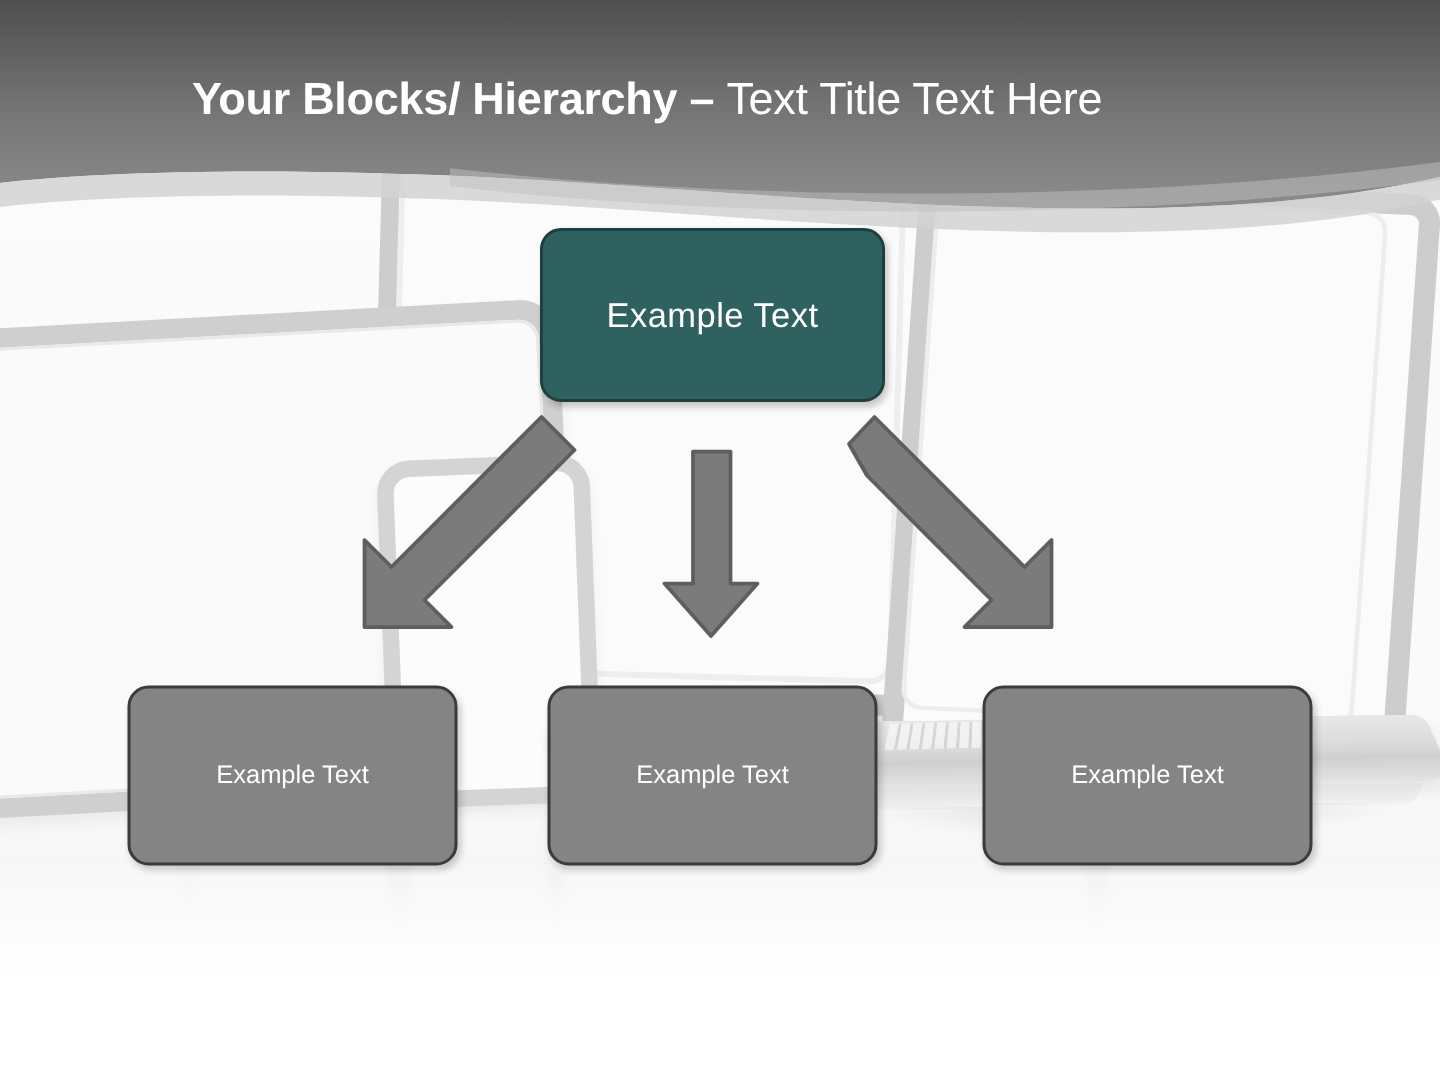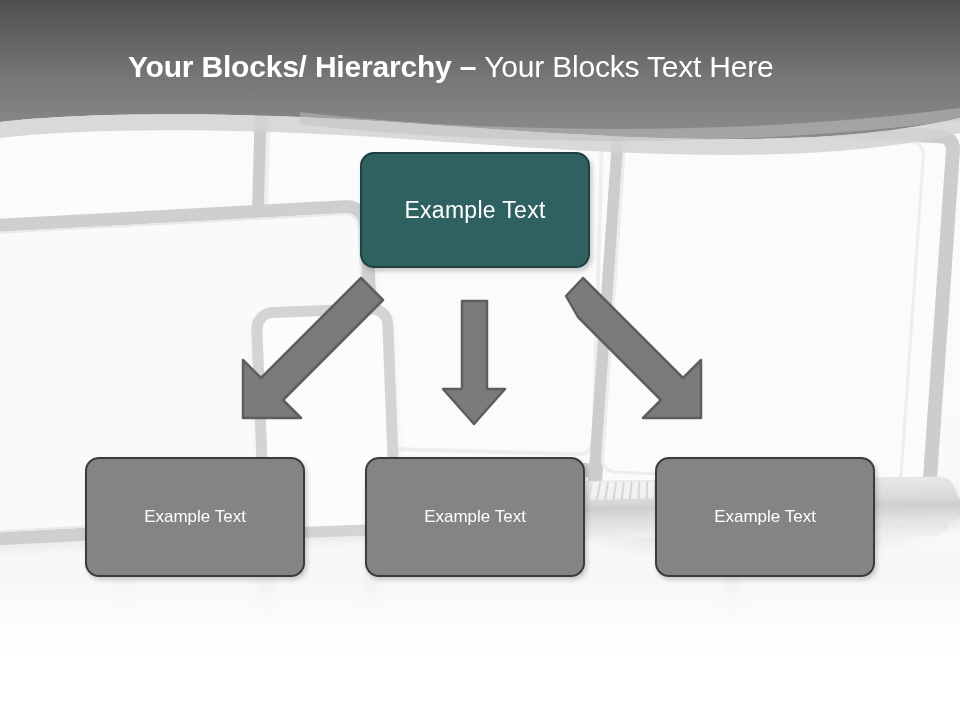--- a/index.html
+++ b/index.html
@@ -289,21 +289,21 @@
           <stop offset="55%" stop-color="#767676"></stop>
           <stop offset="100%" stop-color="#8c8c8c"></stop>
         </linearGradient>
       </defs>
       <path d="M0,0 L960,0 L960,118 C820,150 640,140 420,124 C240,111 90,112 0,122 Z" fill="url(#hgrad)"></path>
       <path d="M0,122 C90,112 240,111 420,124 C640,140 820,150 960,118 L960,133 C820,166 640,156 420,140 C240,127 90,128 0,138 Z" fill="#d2d2d2" opacity="0.85"></path>
       <path d="M300,112 C430,128 700,142 960,108 L960,120 C700,154 430,140 300,124 Z" fill="#bfbfbf" opacity="0.5"></path>
     </svg>
 
     <div class="title">
-      <span class="strong">Your Blocks/ Hierarchy</span><span class="dash"> – </span><span class="light">Your Blocks Text Here</span>
+      <span class="strong">Your Blocks/ Hierarchy</span><span class="dash"> – </span><span class="light">Text Title Text Here</span>
     </div>
   </div>
 
   <svg class="arrows" viewBox="0 0 960 720">
 
     <g>
       <path d="M366,283 L383,300 L283,400 L301,418 L243,418 L243,360 L261,378 L361,278 Z" fill="#7b7b7b" stroke="#5e5e5e" stroke-width="2.5" stroke-linejoin="round"></path>
     </g>
 
     <g>

